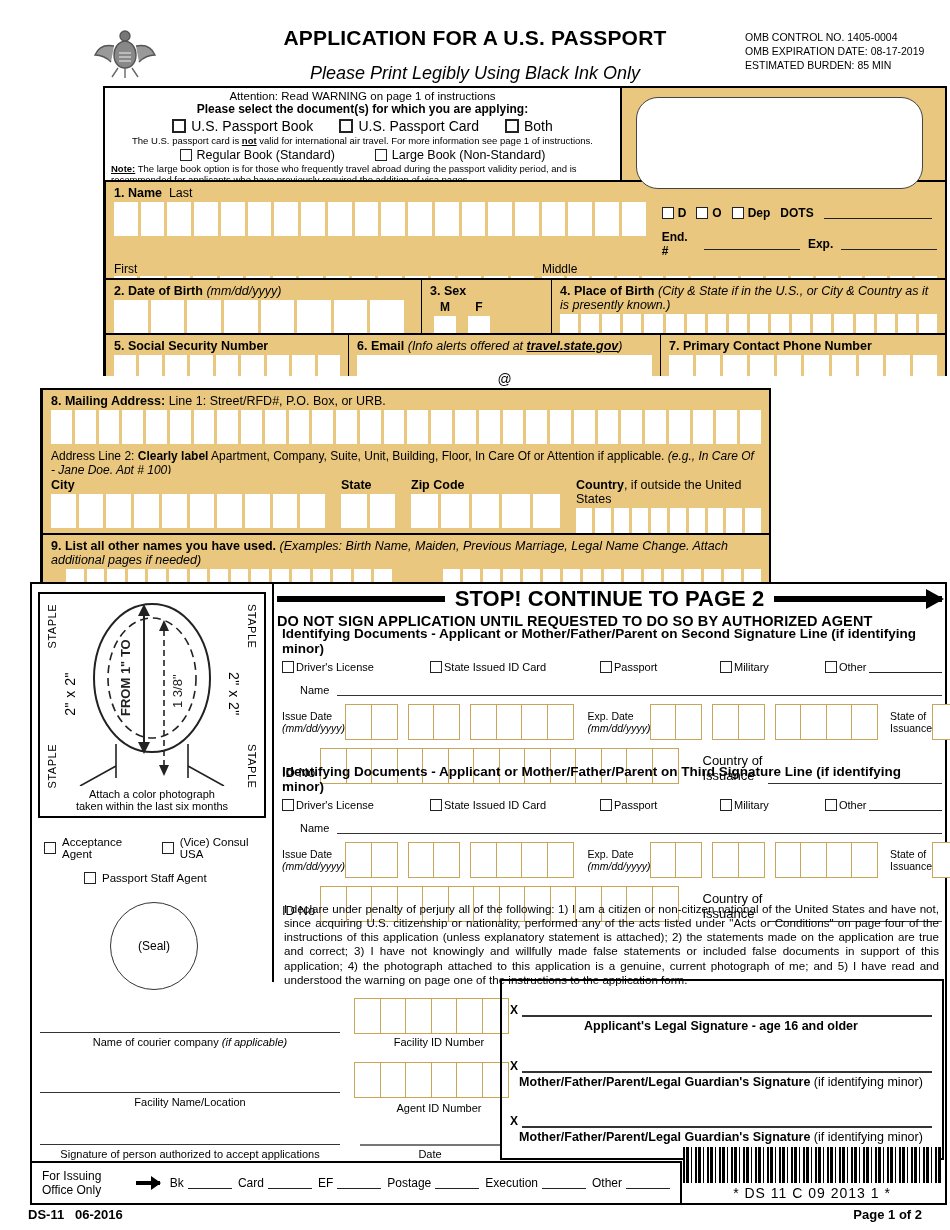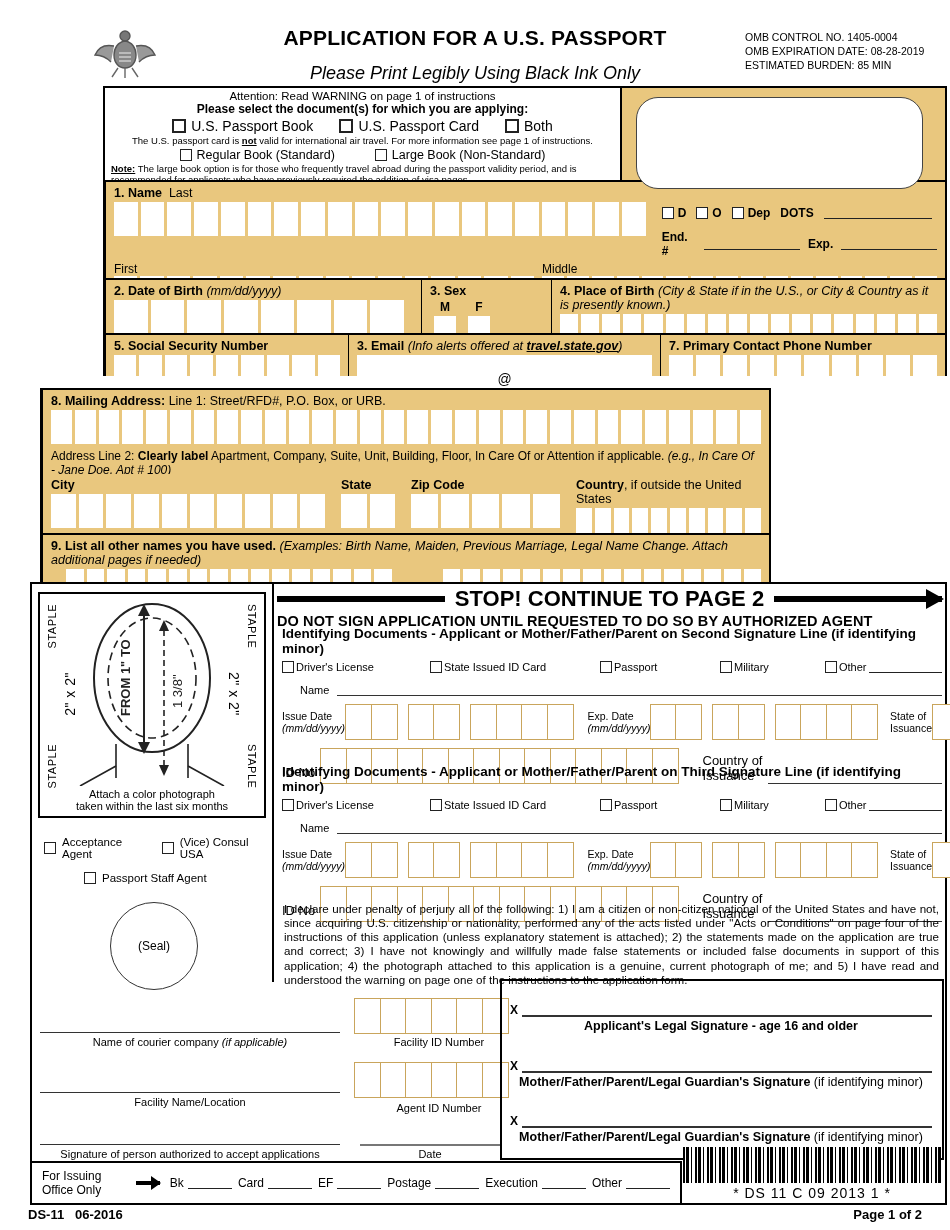--- a/index.html
+++ b/index.html
@@ -158,21 +158,21 @@
         <path d="M26 46 L20 55 M33 46 L33 56 M40 46 L46 55" stroke="#666"></path>
         <path d="M27 31 h12 M27 35 h12 M27 39 h12" stroke="#eee" stroke-width="1.2"></path>
       </g>
     </svg>
     <div class="title-block">
       <h1>APPLICATION FOR A U.S. PASSPORT</h1>
       <div class="sub">Please Print Legibly Using Black Ink Only</div>
     </div>
     <div class="omb">
       <div>OMB CONTROL NO. 1405-0004</div>
-      <div>OMB EXPIRATION DATE: 08-28-2019</div>
+      <div>OMB EXPIRATION DATE: 08-17-2019</div>
       <div>ESTIMATED BURDEN: 85 MIN</div>
     </div>
   </div>
 
   <div class="top-box">
     <div class="attention">
       <div class="a1">Attention: Read WARNING on page 1 of instructions</div>
       <div class="a2">Please select the document(s) for which you are applying:</div>
       <div class="doc-row">
         <span class="opt">
@@ -364,21 +364,21 @@
             <div></div>
             <div></div>
             <div></div>
             <div></div>
             <div></div>
             <div></div>
             <div></div>
           </div>
       </div>
       <div class="col" style="width:312px;">
-        <div class="fieldlabel"><span>3.  Email</span> <span class="hint">(Info alerts offered at </span><span class="hint" style="font-weight:bold;text-decoration:underline;">travel.state.gov</span><span class="hint">)</span></div>
+        <div class="fieldlabel"><span>6.  Email</span> <span class="hint">(Info alerts offered at </span><span class="hint" style="font-weight:bold;text-decoration:underline;">travel.state.gov</span><span class="hint">)</span></div>
         <div class="emailbox">
             <span>@</span>
           </div>
       </div>
       <div class="col" style="flex:1;">
         <div class="fieldlabel">7.  Primary Contact Phone Number</div>
         <div class="cells rowcells">
             <div></div>
             <div></div>
             <div></div>

